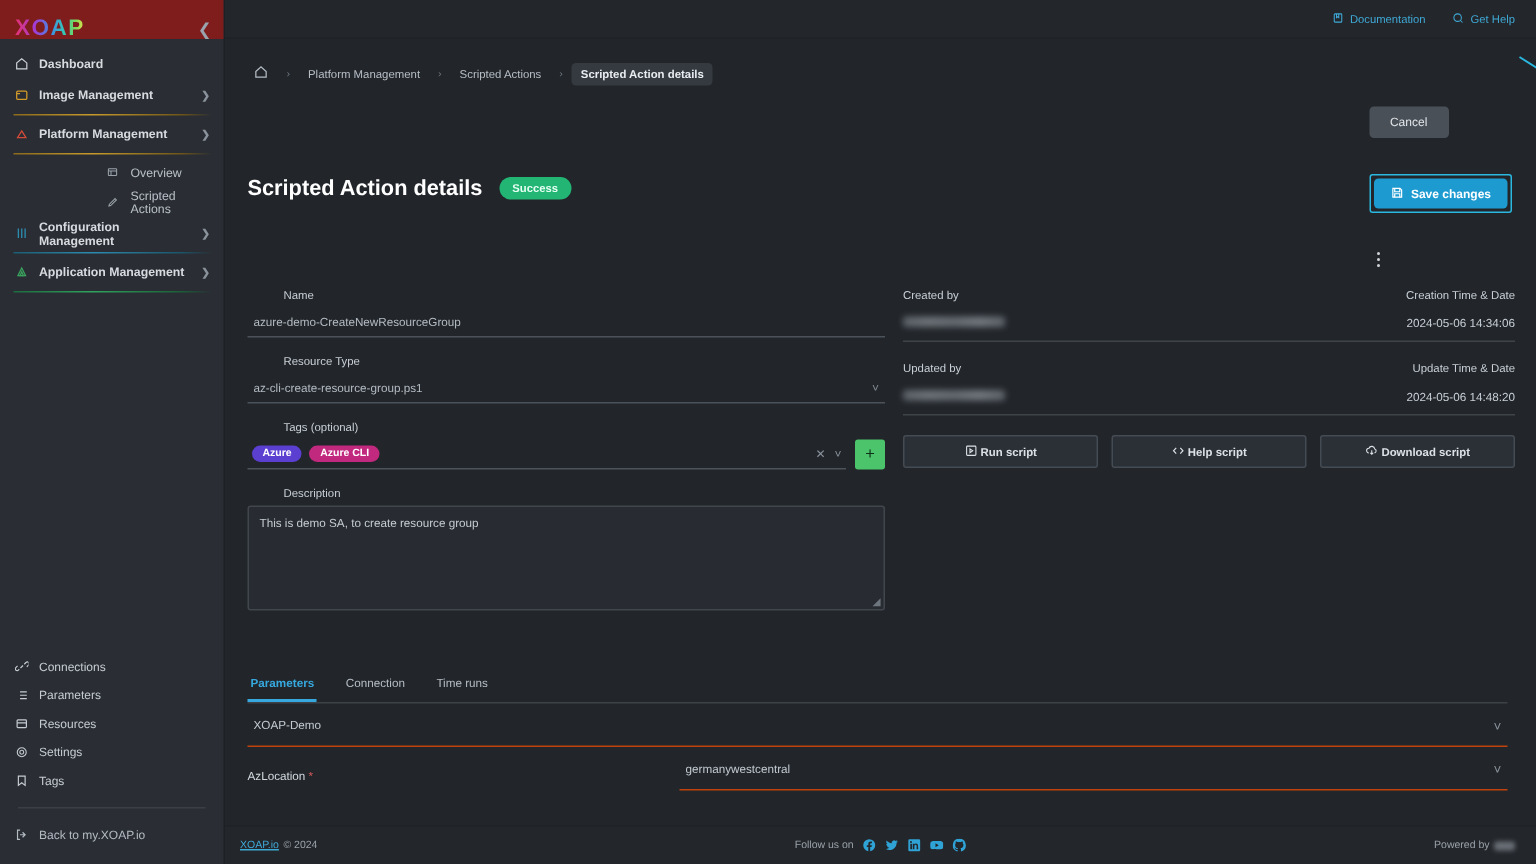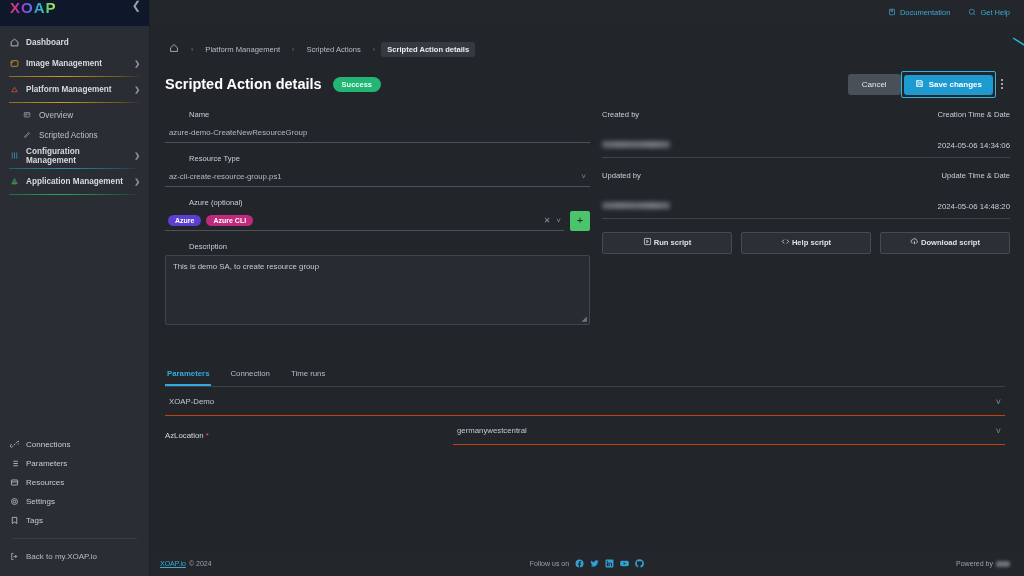--- a/index.html
+++ b/index.html
@@ -16,41 +16,41 @@
   #sidebar {
     width: 150px; height: 576px;
     background: #2a2e34;
     flex: 0 0 150px;
     position: relative;
     border-right: 1px solid #1d2025;
     display: flex; flex-direction: column;
   }
   #sidebar-top {
     height: 26px;
-    background: #0f172a;
-    display: flex; align-items: flex-start; justify-content: space-between;
+    background: #7f1d1d;
+    display: flex; align-items: flex-end; justify-content: space-between;
     padding: 0 8px 0 10px;
   }
   .logo { font-size: 15px; font-weight: bold; letter-spacing: 1px; line-height: 1;
     background: linear-gradient(90deg,#e8336e 0%, #a33bd6 28%, #3e8fe0 52%, #35c7b4 70%, #7ed957 86%, #f2e34c 100%);
     -webkit-background-clip: text; background-clip: text; color: transparent;
     font-family: "Liberation Sans", sans-serif;
   }
   .collapse-btn { color: #9aa3ad; font-size: 11px; cursor: pointer; line-height: 1; }
 
   .nav { padding-top: 6px; flex: 1 1 auto; }
   .nav-item {
     display: flex; align-items: center; gap: 7px;
     height: 21px; padding: 0 9px; position: relative;
     color: #d7dbe0; font-size: 8.2px; font-weight: bold; cursor: pointer;
   }
   .nav-item .ico { width: 10px; height: 10px; flex: 0 0 10px; display:flex; align-items:center; justify-content:center; }
   .nav-item .ico svg { width: 9px; height: 9px; display: block; }
   .nav-item .chev { margin-left: auto; color: #8a929b; font-size: 7px; }
-  .nav-item.sub { padding-left: 22px; font-weight: normal; color: #b9c0c8; height: 20px; }
+  .nav-item.sub { padding-left: 22px; font-weight: normal; color: #b9c0c8; height: 20px; margin-left: 48px; }
   .nav-item.sub .ico svg { width: 8px; height: 8px; }
   .divider-amber { height: 1px; margin: 2px 8px 2px 9px;
     background: linear-gradient(90deg,#8a6a1c,#c89a2b 40%,#6d5518 85%, transparent); }
   .divider-blue { height: 1px; margin: 2px 8px 2px 9px;
     background: linear-gradient(90deg,#1b5d73,#2c8bb0 40%,#1b5468 85%, transparent); }
   .divider-green { height: 1px; margin: 2px 8px 2px 9px;
     background: linear-gradient(90deg,#1d6b3f,#2fa35e 40%,#1c5d38 85%, transparent); }
 
   .nav-bottom { padding-bottom: 10px; }
   .nav-sep { height: 1px; background: #3a3f46; margin: 8px 12px; }
@@ -75,21 +75,21 @@
   #breadcrumb .crumb { color: #b7bec6; font-size: 7.6px; cursor: pointer; padding: 3px 6px; border-radius: 3px; }
   #breadcrumb .crumb.active { background: #353a41; color: #e9edf1; font-weight: bold; }
   #breadcrumb .sep { color: #6e767f; font-size: 7px; }
   #breadcrumb .home svg { width: 10px; height: 10px; }
 
   
   #title-row { display: flex; align-items: center; padding: 13px 0 0 5px; }
   #page-title { color: #fff; font-size: 14.5px; font-weight: bold; }
   #status-badge { margin-left: 11px; background: #22b573; color: #e7fff4; font-size: 7.5px;
     padding: 3px 9px; border-radius: 9px; font-weight: 600; }
-  #title-actions { margin-left: auto; display: flex; align-items: center; gap: 0; padding-right: 2px;}
+  #title-actions { margin-left: auto; display: flex; align-items: flex-start; gap: 24px; padding-right: 2px; flex-direction: column;}
   .btn { border: none; border-radius: 3px; font-size: 8px; cursor: pointer;
     display: inline-flex; align-items: center; gap: 5px; font-family: "Liberation Sans", sans-serif; }
   #cancel-btn { background: #4a5058; color: #e2e6ea; height: 21px; padding: 0 14px; }
   #save-wrap { padding: 2px; border: 1.5px solid #2bb8e0; border-radius: 2px; }
   #save-btn { background: #1d9bd1; color: #fff; height: 20px; padding: 0 11px; font-weight: 600; }
   #save-btn svg { width: 9px; height: 9px; }
   #kebab { color: #cfd5db; font-size: 11px; letter-spacing: 0; line-height: 5px; cursor: pointer;
      display:flex; flex-direction:column; gap:2px; padding: 2px 5px;}
   #kebab i { width: 2px; height: 2px; background: #cfd5db; border-radius: 50%; display:block; }
 
@@ -125,21 +125,21 @@
   
   .meta-row { display: flex; justify-content: space-between; align-items: flex-start; }
   .meta-label { color: #c8cfd6; font-size: 7.6px; }
   .meta-value { color: #c8cfd6; font-size: 7.8px; }
   .meta-value.blurred {
     color: transparent; background: linear-gradient(90deg,#8d949c,#aab1b8,#9aa1a9,#b5bbc2,#8d949c);
     filter: blur(2.1px); border-radius: 2px; display: inline-block;
     height: 7px; width: 68px; opacity: .55;
   }
   .meta-block { border-bottom: 1px solid #3f444b; padding-bottom: 7px; margin-bottom: 13px; }
-  .meta-block .row2 { margin-top: 22px; }
+  .meta-block .row2 { margin-top: 10px; }
 
   
   #script-btns { display: flex; gap: 9px; margin-top: 3px; }
   .script-btn { flex: 1 1 0; height: 22px; background: #2b3037; border: 1px solid #454b53;
     border-radius: 2px; color: #dbe1e7; font-size: 7.6px; font-weight: bold;
     display: flex; align-items: center; justify-content: center; gap: 2px; cursor: pointer; }
   .script-btn svg { width: 9px; height: 9px; }
 
   
   #tabs-section { padding: 33px 5px 0 5px; }
@@ -388,21 +388,21 @@
 
         <div class="field-block">
           <div class="field-label">Resource Type</div>
           <div class="field-input">
             <span>az-cli-create-resource-group.ps1</span>
             <span class="chev-dn">˅</span>
           </div>
         </div>
 
         <div class="field-block">
-          <div class="field-label">Azure (optional)</div>
+          <div class="field-label">Tags (optional)</div>
           <div class="tags-row">
             <div class="tags-input">
               <span class="tag purple">Azure</span>
               <span class="tag pink">Azure CLI</span>
               <span class="tags-actions">
                 <span>✕</span>
                 <span>˅</span>
               </span>
             </div>
             <button class="add-tag-btn">+</button>

